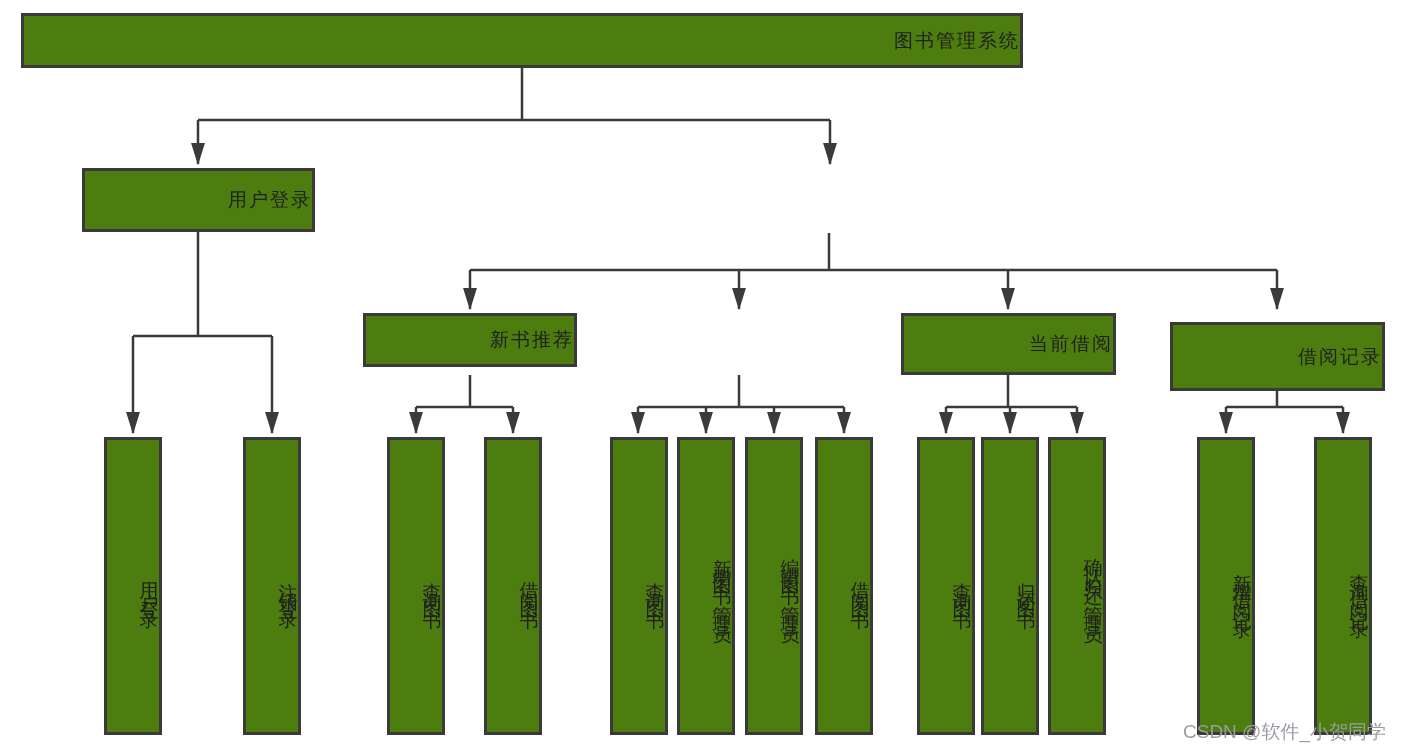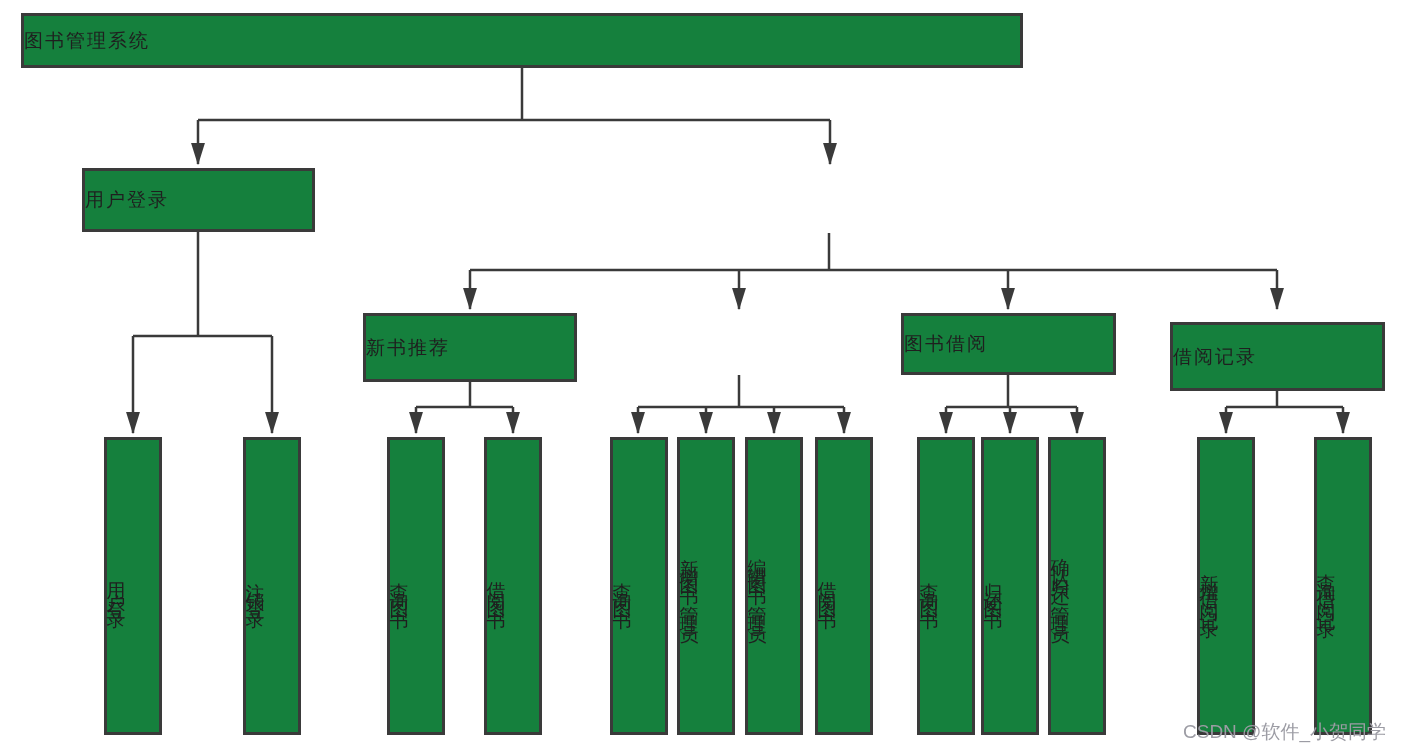--- a/index.html
+++ b/index.html
@@ -8,24 +8,24 @@
     width:1405px;height:747px;
     background:#ffffff;
     font-family:"Liberation Sans","DejaVu Sans",sans-serif;
     overflow:hidden;
   }
   .connectors{position:absolute;left:0;top:0;width:1405px;height:747px;}
   .node{
     position:absolute;
     box-sizing:border-box;
     border:3px solid #3a3a3a;
-    background:#15803d;
+    background:#4d7c0f;
     display:flex;
     align-items:center;
-    justify-content:flex-start;
+    justify-content:flex-end;
     color:#1f1f1f;
   }
   .hbox span{
     font-size:19px;
     letter-spacing:2px;
     white-space:nowrap;
   }
   .vbox .vtext{
     writing-mode:vertical-rl;
     text-orientation:mixed;
@@ -99,25 +99,25 @@
   </svg>
 
   <div class="node hbox" style="left:21px;top:13px;width:1002px;height:55px">
     <span>图书管理系统</span>
   </div>
 
   <div class="node hbox" style="left:82px;top:168px;width:233px;height:64px">
     <span>用户登录</span>
   </div>
 
-  <div class="node hbox" style="left:363px;top:313px;width:214px;height:69px">
+  <div class="node hbox" style="left:363px;top:313px;width:214px;height:54px">
     <span>新书推荐</span>
   </div>
   <div class="node hbox" style="left:901px;top:313px;width:215px;height:62px">
-    <span>图书借阅</span>
+    <span>当前借阅</span>
   </div>
   <div class="node hbox" style="left:1170px;top:322px;width:215px;height:69px">
     <span>借阅记录</span>
   </div>
 
   <div class="node vbox" style="left:104px;top:437px;width:58px;height:298px">
     <span class="vtext">用户登录</span>
   </div>
   <div class="node vbox" style="left:243px;top:437px;width:58px;height:298px">
     <span class="vtext">注销登录</span>

